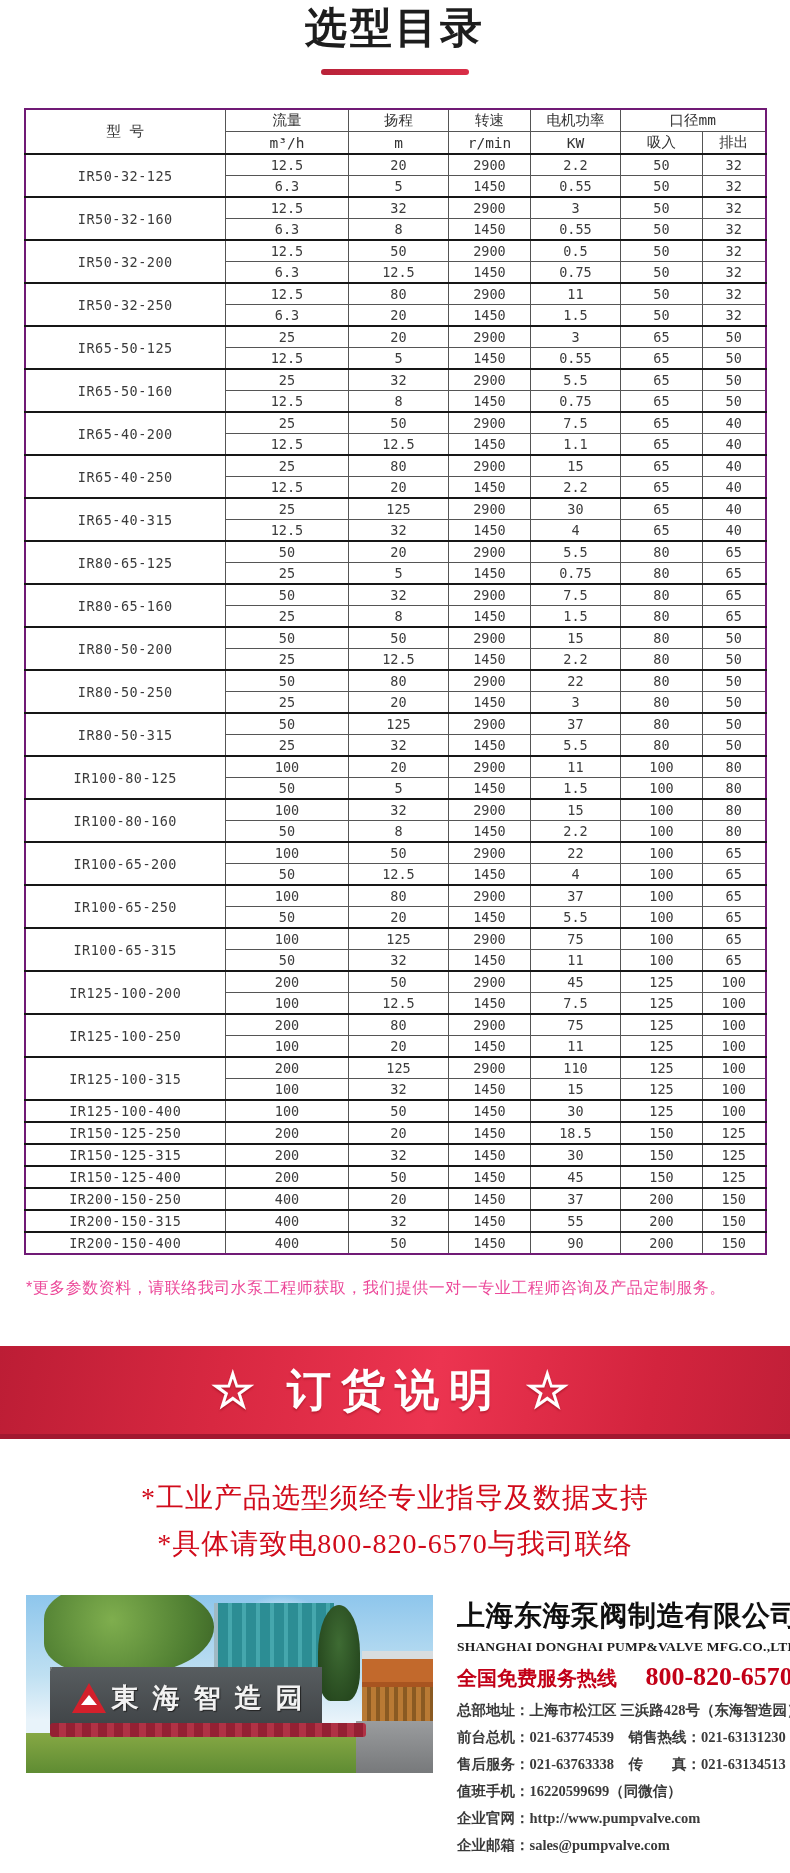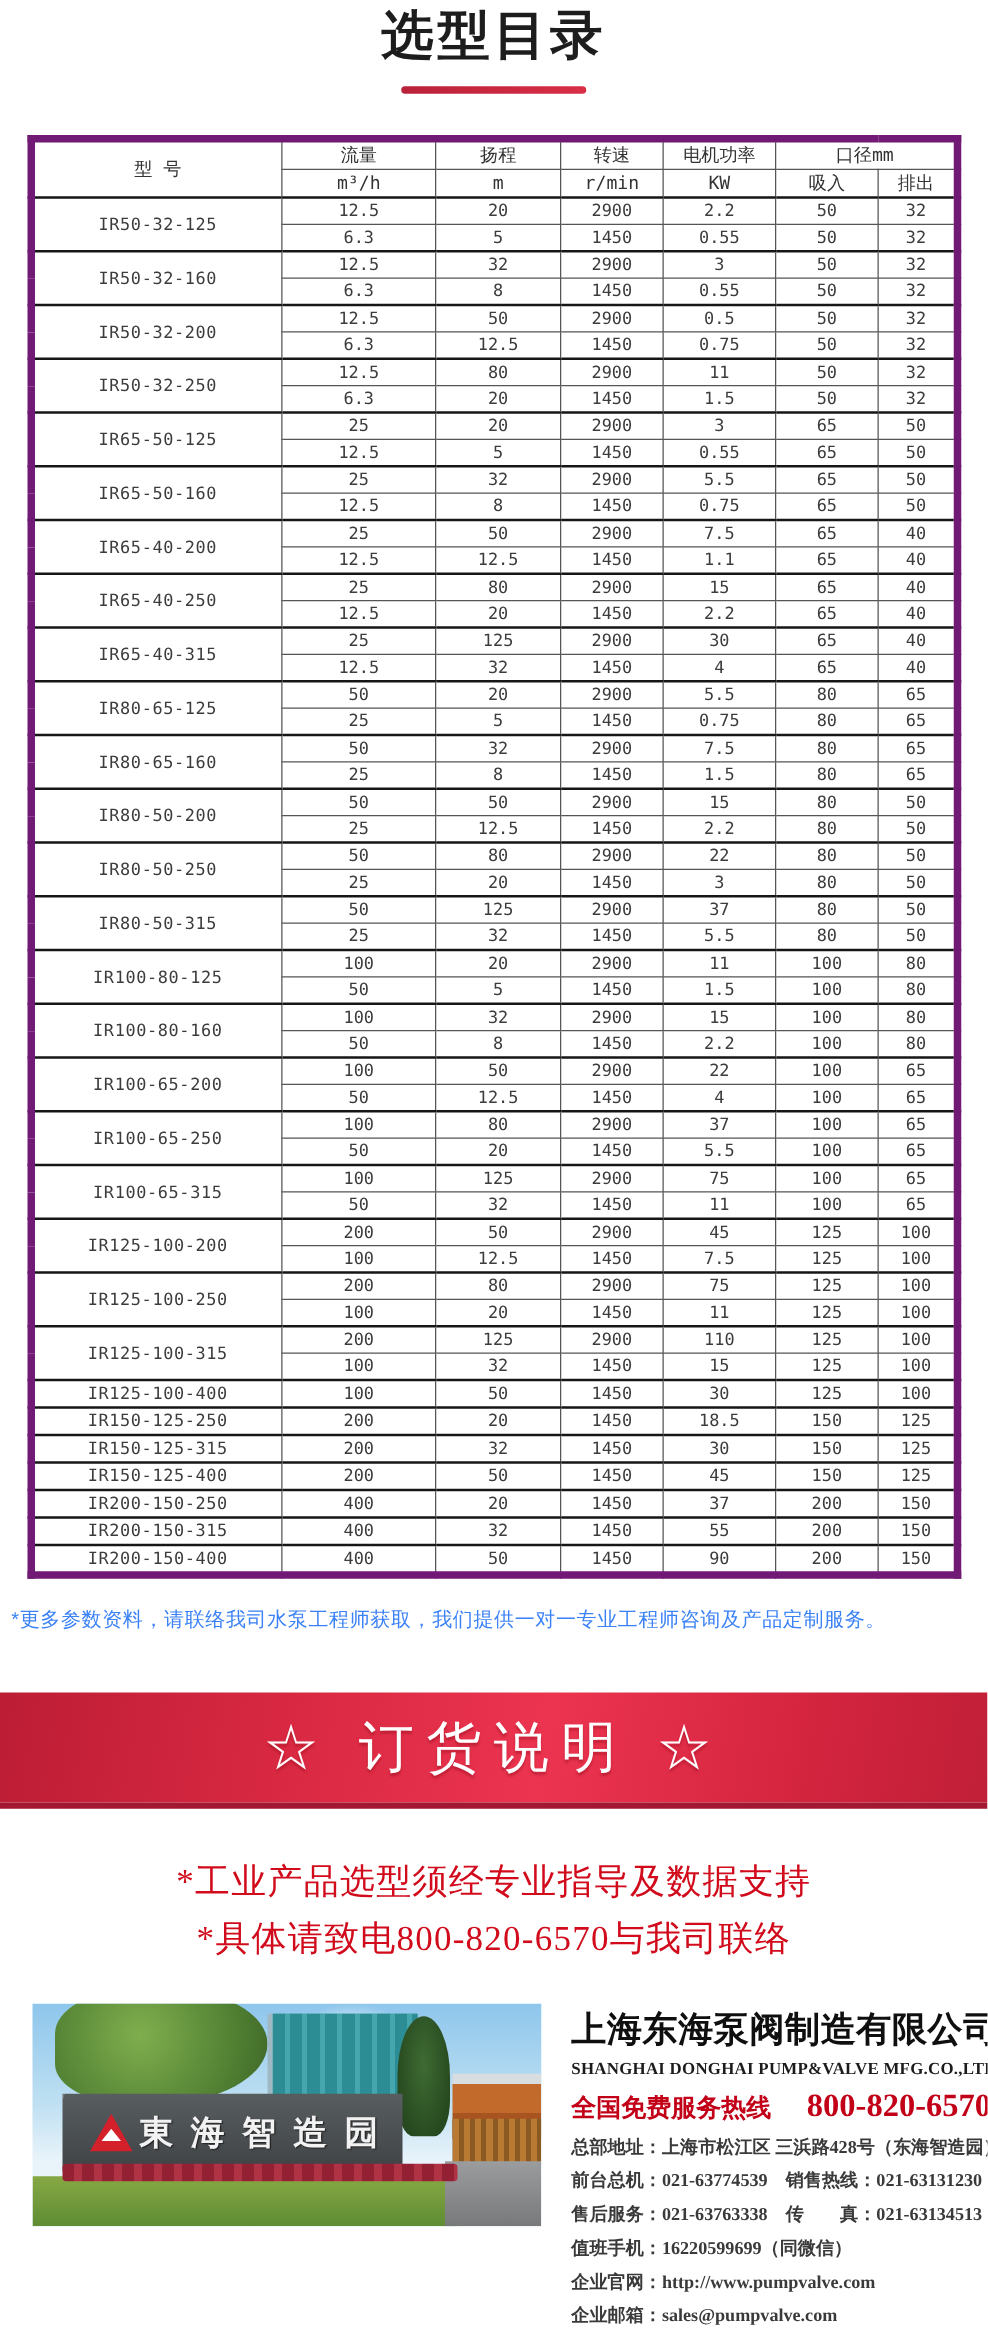--- a/index.html
+++ b/index.html
@@ -21,39 +21,39 @@
   table.spec{
     border-collapse:collapse;margin:33px auto 0;width:741px;
     table-layout:fixed;
     font-family:"DejaVu Sans Mono","Liberation Sans",monospace;
   }
   table.spec th, table.spec td{
     border:1px solid #555;text-align:center;vertical-align:middle;
     color:#3c3c3c;font-weight:normal;
     padding:0 2px;overflow:hidden;white-space:nowrap;
   }
-  table.spec{border:6px solid #701a75;padding-left:16px;}
+  table.spec{border:2px solid #701a75;padding-left:16px;}
   table.spec thead th{height:21px;font-size:14.5px;color:#333;}
   table.spec thead tr:last-child th{border-bottom:2px solid #161616;}
   table.spec tbody td{height:20px;font-size:13.5px;}
   table.spec tbody tr.group-start td{border-top:2px solid #161616;}
   table.spec td.model-cell{font-size:13.5px;letter-spacing:0.5px;border-radius:21px;}
   
   .footnote{
-    margin:23px 0 0 9px;font-size:16px;color:#3b82f6;letter-spacing:0.5px;
+    margin:23px 0 0 26px;font-size:16px;color:#ec4899;letter-spacing:0.5px;
   }
   
   .order-banner{
     margin-top:47px;height:88px;width:100%;
     background:linear-gradient(100deg,#bc1d35 0%,#d82841 28%,#ec3450 55%,#d3243e 82%,#c11f38 100%);
     border-bottom:5px solid #a21830;
     display:flex;align-items:center;justify-content:center;
   }
   .order-banner .banner-text{
-    color:#ffffff;font-size:44px;font-weight:normal;letter-spacing:10px;
+    color:#ffffff;font-size:44px;font-weight:bold;letter-spacing:10px;
     text-shadow:0 2px 2px rgba(120,0,15,0.35);
   }
   
   .slogans{margin-top:36px;text-align:center;}
   .slogan-line{
     font-family:"Liberation Serif",serif;font-weight:normal;
     font-size:28px;line-height:46px;color:#d10b1b;letter-spacing:1px;
   }
   
   .bottom{display:flex;margin:28px 24px 0 26px;gap:24px;}

